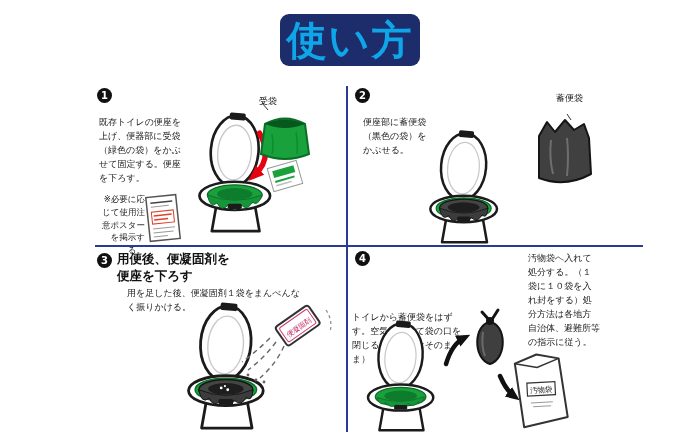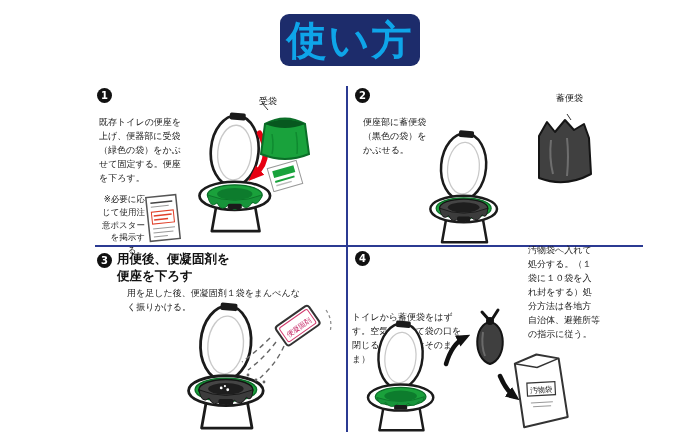--- a/index.html
+++ b/index.html
@@ -156,21 +156,21 @@
         <circle cx="18" cy="78" r="1.4" fill="#666"></circle>
         <circle cx="26" cy="80" r="1.4" fill="#666"></circle>
     </svg>
   </div>
 
   <div>
     <div class="abs heading" style="left:355px;top:251px;">
       <span class="num">4</span>
     </div>
     <div class="abs body-text" style="left:352px;top:279px;width:112px;margin-top:32px;">トイレから蓄便袋をはずす。空気を抜いて袋の口を閉じる。（受袋はそのまま）</div>
-    <div class="abs body-text" style="left:528px;top:244px;width:72px;">汚物袋へ入れて処分する。（１袋に１０袋を入れ封をする）処分方法は各地方自治体、避難所等の指示に従う。</div>
+    <div class="abs body-text" style="left:528px;top:252px;width:72px;">汚物袋へ入れて処分する。（１袋に１０袋を入れ封をする）処分方法は各地方自治体、避難所等の指示に従う。</div>
 
     <svg class="abs" style="left:350px;top:318px;width:98px;height:115px;" viewBox="0 0 120 140">
       <g transform="rotate(5 62 45)">
         <ellipse cx="62" cy="46" rx="27" ry="40" fill="#fff" stroke="#1b1b1b" stroke-width="3"></ellipse>
         <ellipse cx="62" cy="48" rx="19" ry="31" fill="none" stroke="#c9c9c9" stroke-width="1.5"></ellipse>
         <rect x="53" y="3" width="18" height="8" rx="2" fill="#1b1b1b"></rect>
       </g>
       <path d="M42 103 L36 137 L90 137 L84 103 Z" fill="#fff" stroke="#1b1b1b" stroke-width="3" stroke-linejoin="round"></path>
       <ellipse cx="62" cy="97" rx="40" ry="16" fill="#fff" stroke="#1b1b1b" stroke-width="3"></ellipse>
       <ellipse cx="62" cy="96" rx="31" ry="11.5" fill="#1aa13b" stroke="#0b6e28" stroke-width="1.5"></ellipse>

